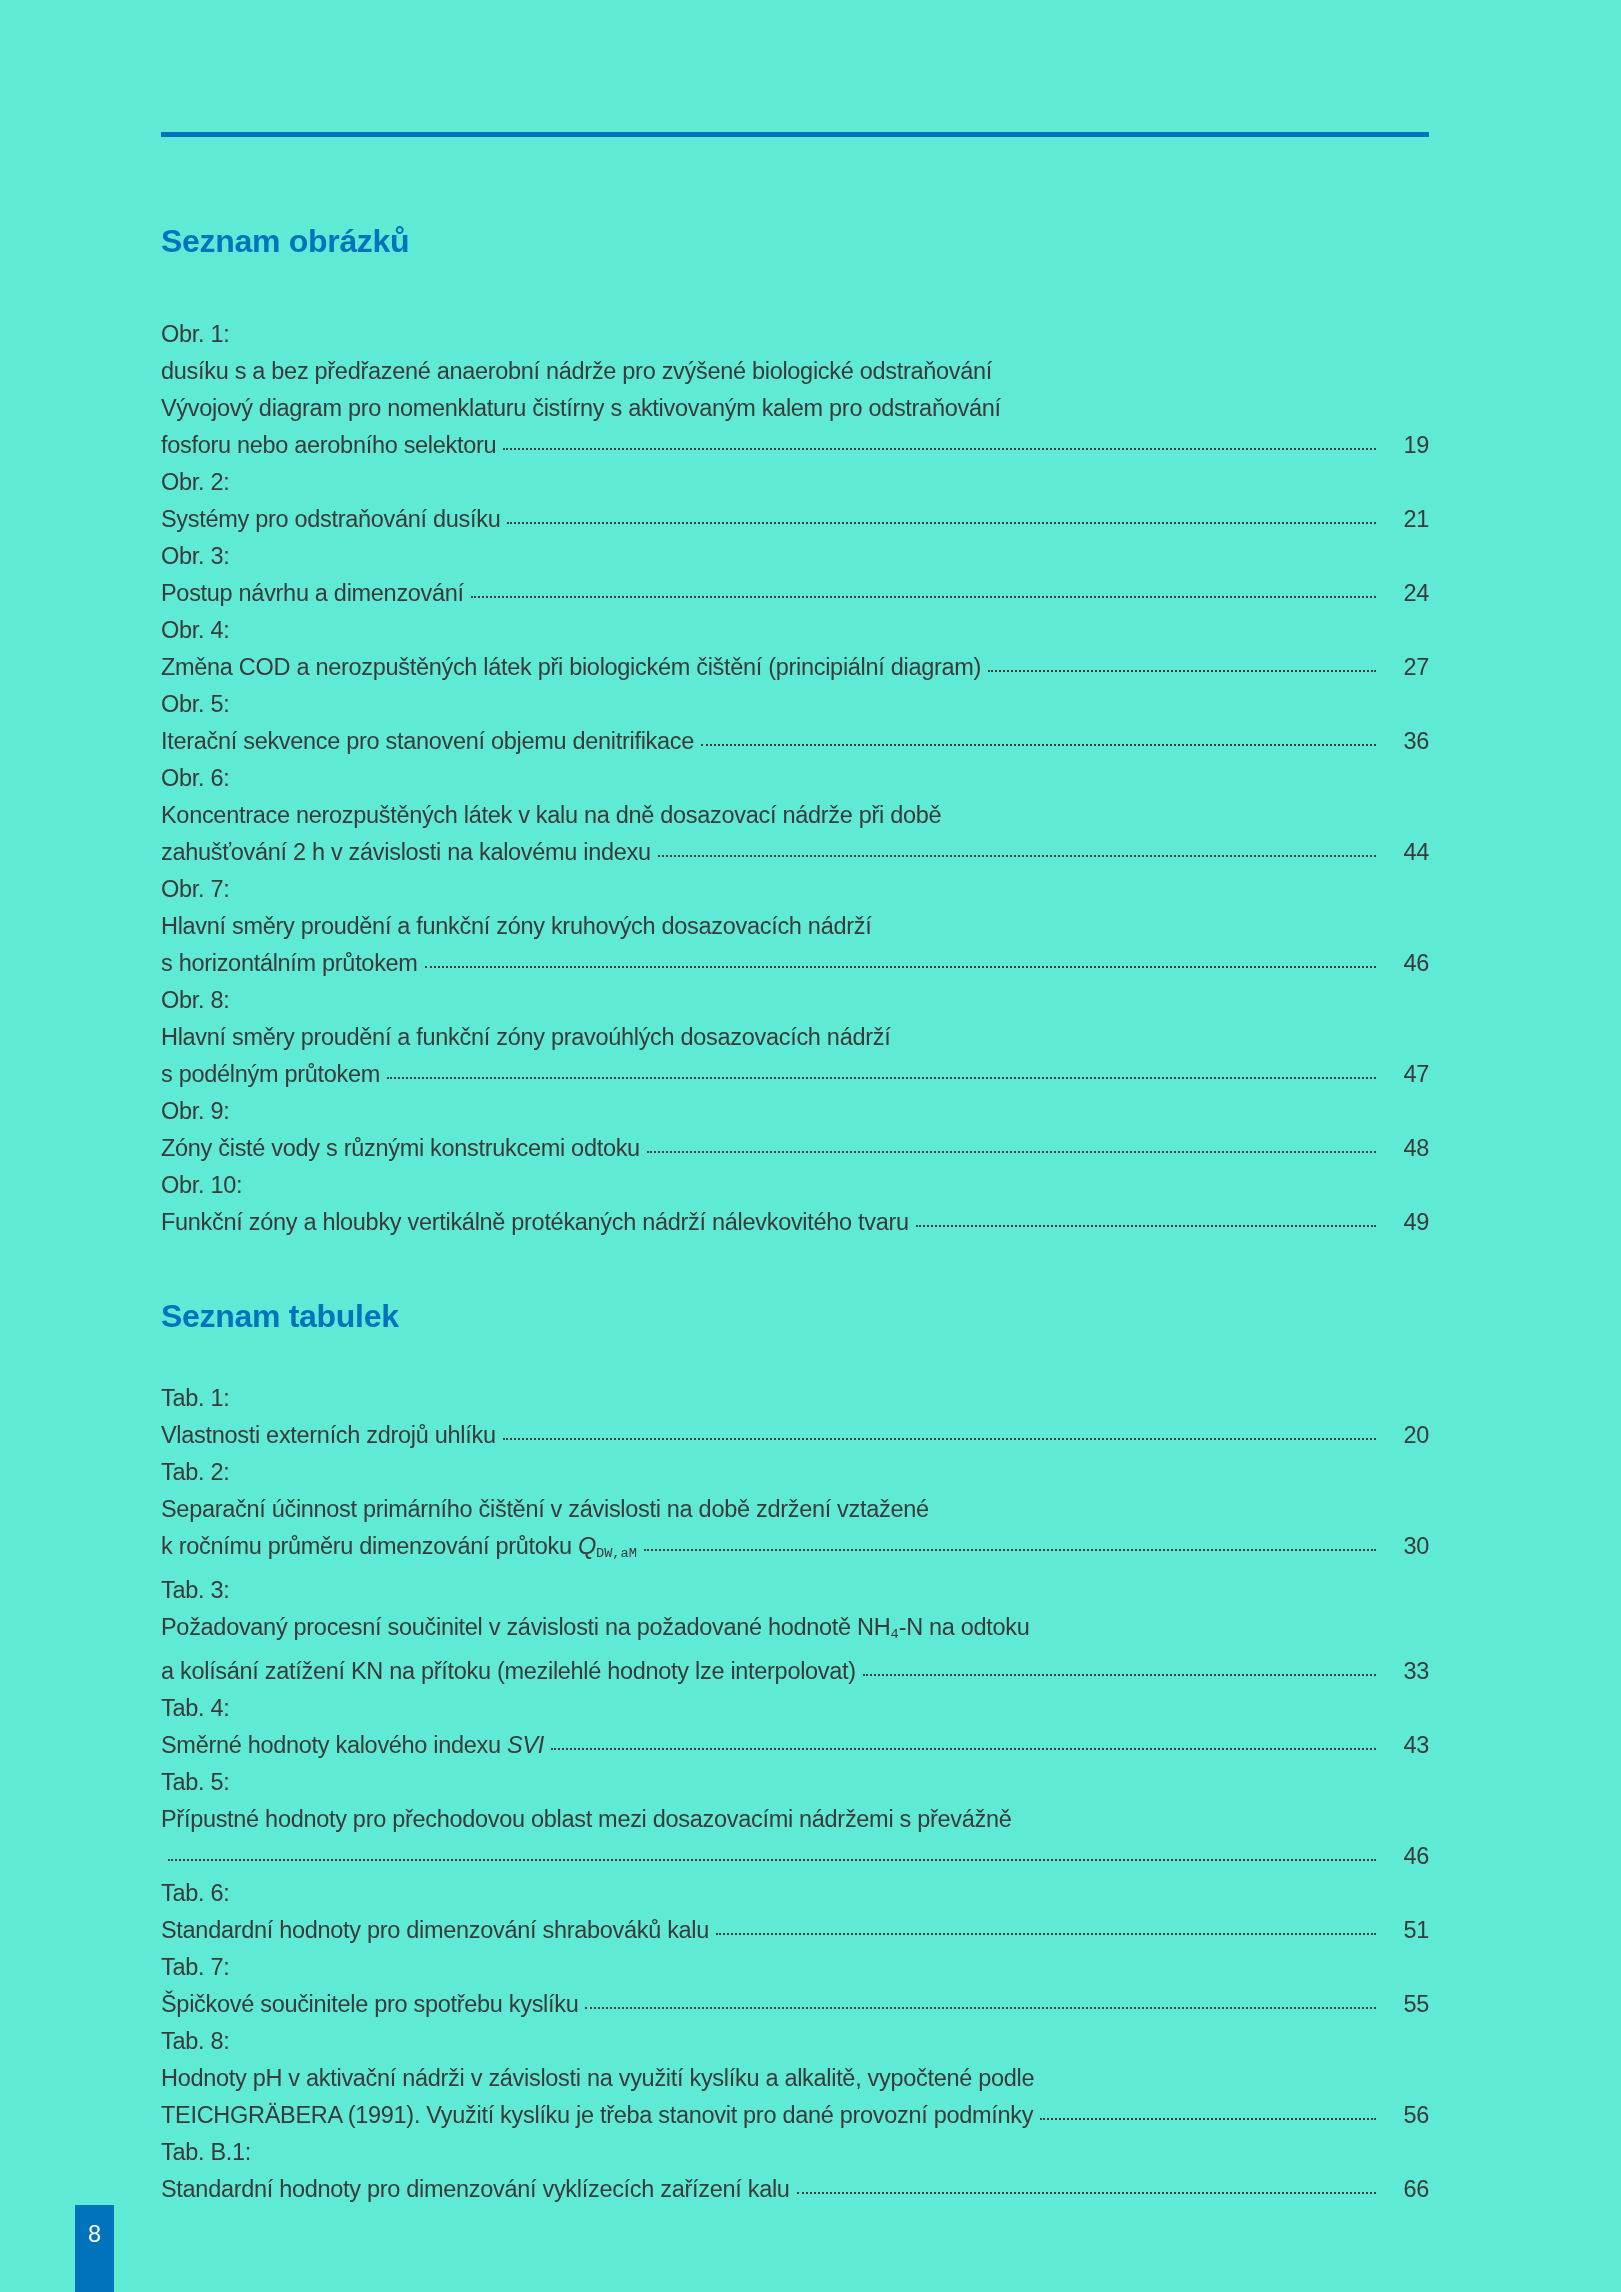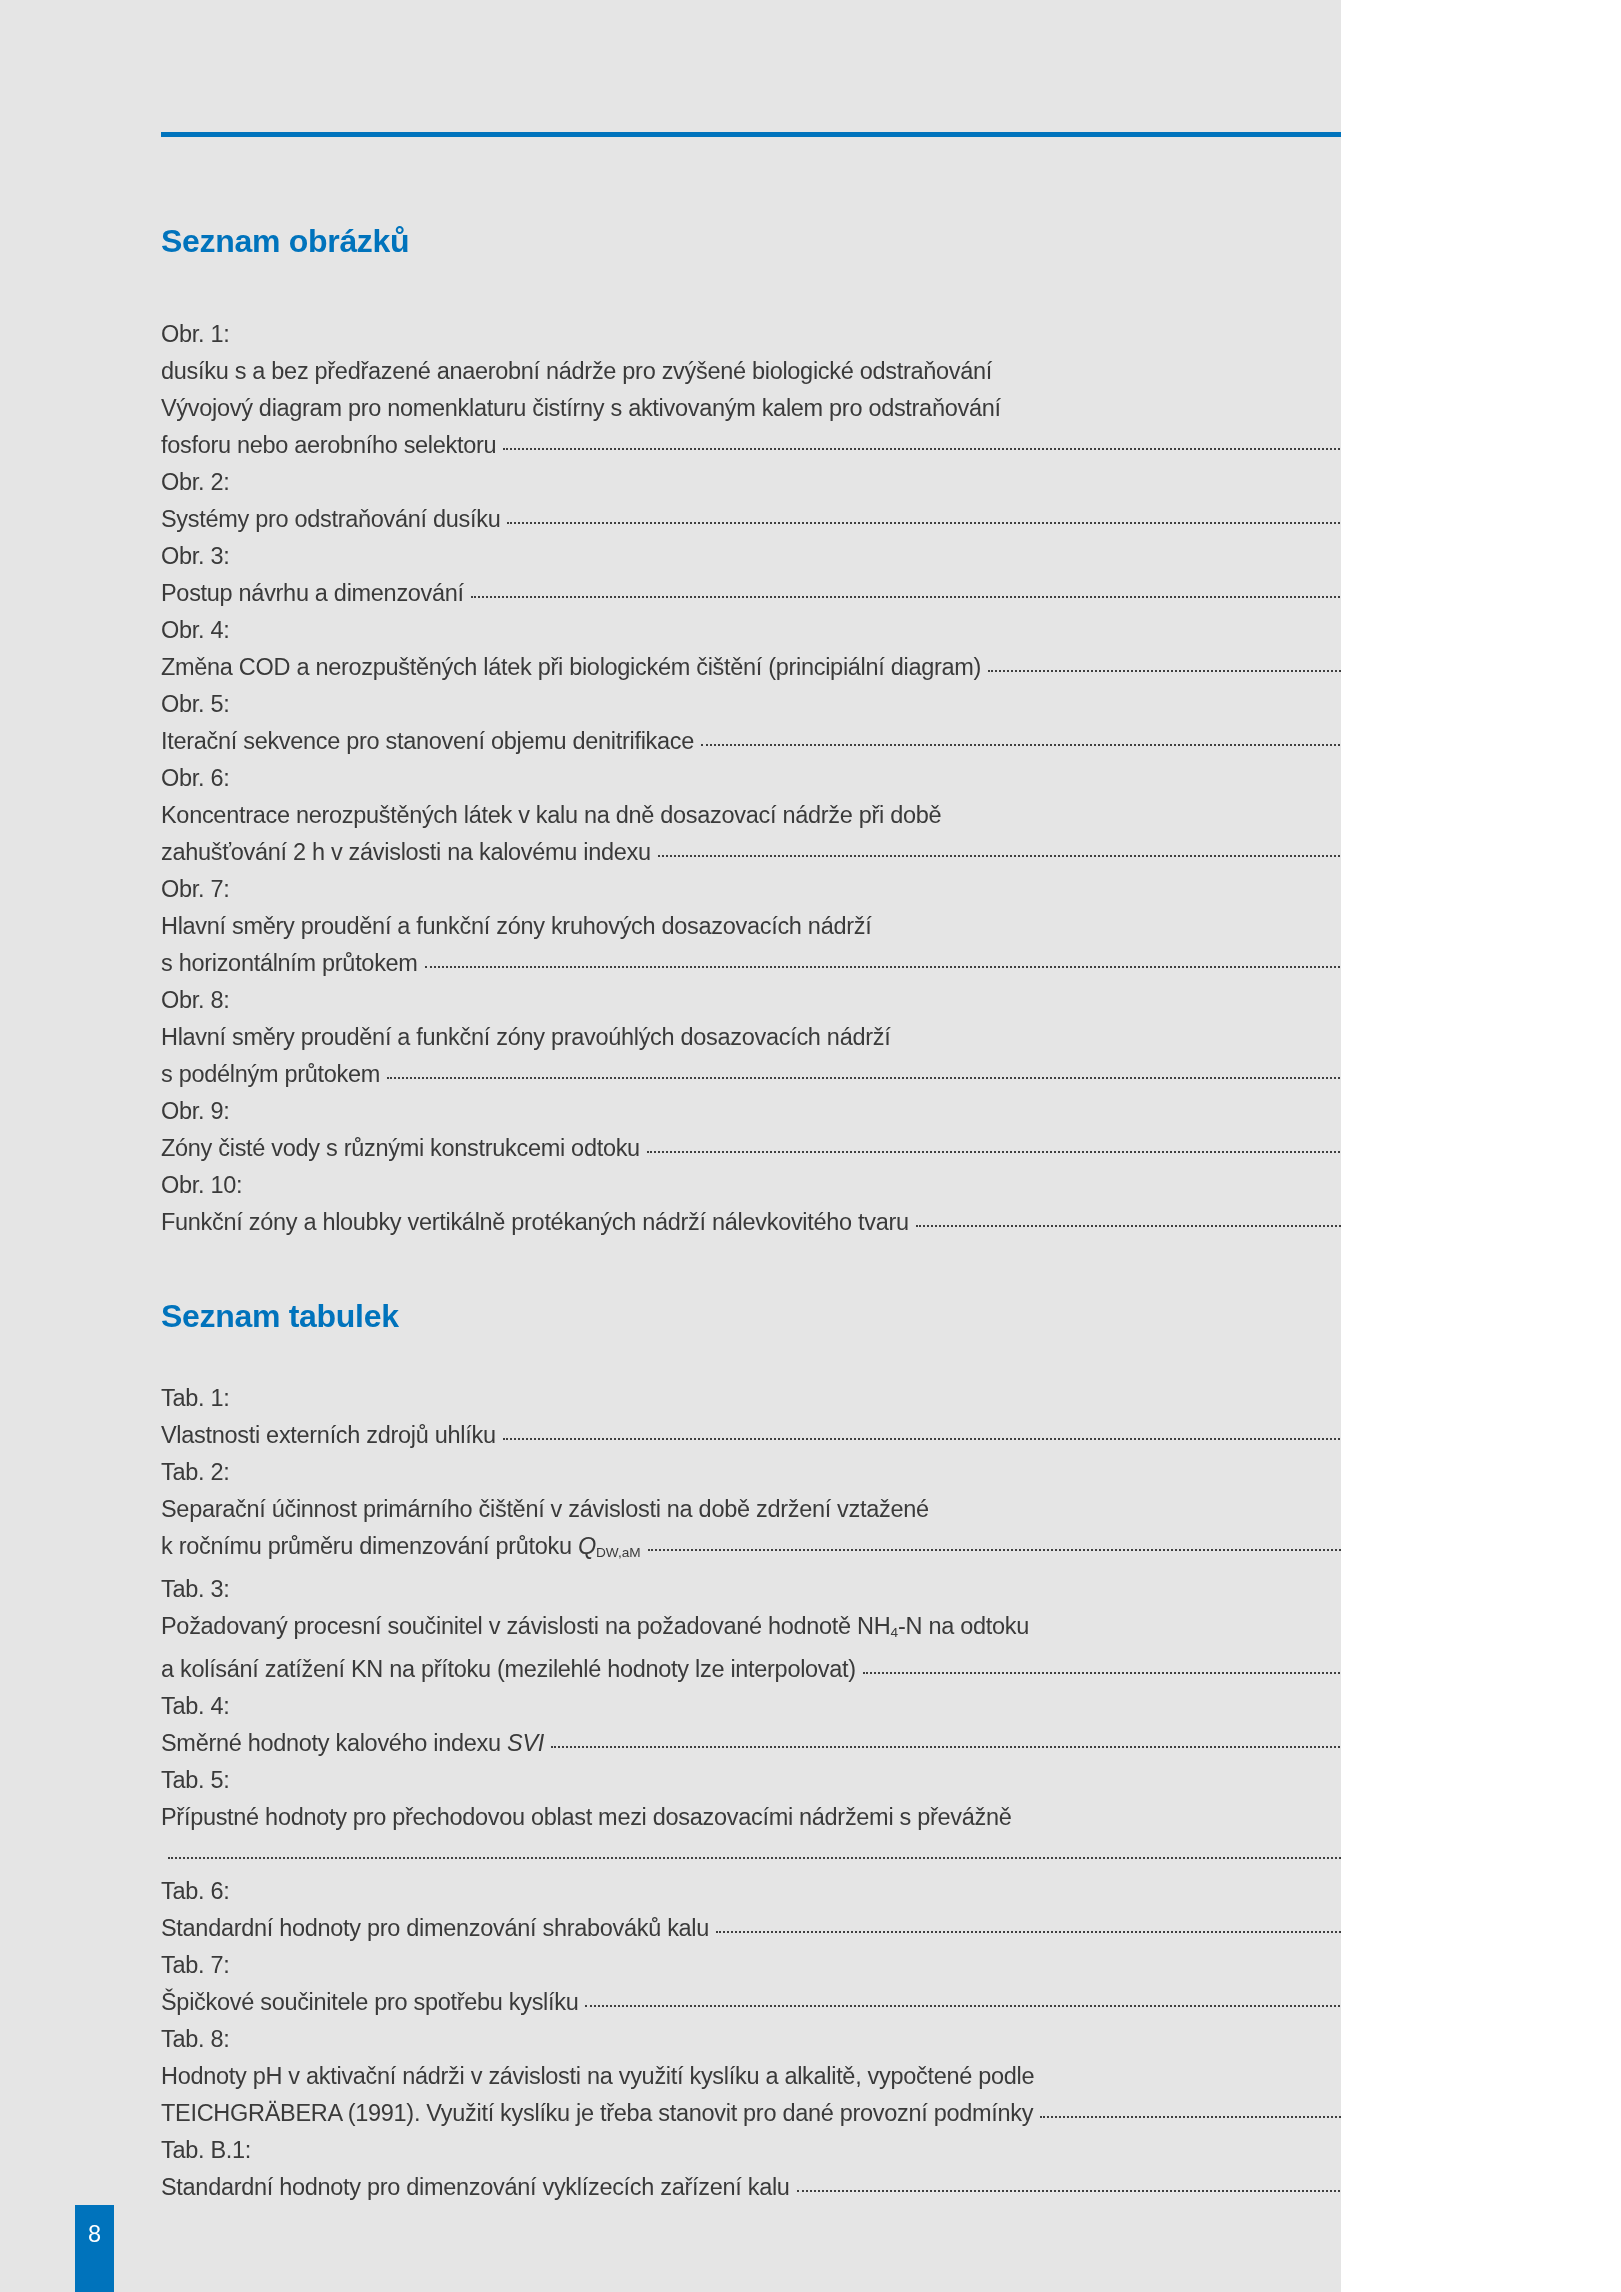--- a/index.html
+++ b/index.html
@@ -2,23 +2,23 @@
 <html style="--accent: #0073BC;"><head>
 <meta charset="utf-8">
 <style>
   html, body {
     margin: 0;
     padding: 0;
     background: #ffffff;
   }
   .sheet {
     position: relative;
-    width: 1341px;
+    width: 1621px;
     height: 2293px;
-    background: #e5e5e5;
+    background: #5eead4;
     font-family: "Liberation Sans", sans-serif;
     color: #3a3a3a;
     overflow: hidden;
   }
   .top-rule {
     position: absolute;
     left: 161px;
     top: 132px;
     width: 1268px;
     height: 4.9px;
@@ -72,21 +72,21 @@
     top: -2.9px;
     margin-left: 6.9px;
     margin-right: 5.9px;
   }
   .pageno {
     width: 47px;
     text-align: right;
   }
 
   .it  { font-style: italic; }
-  .sub { font-size: 0.58em; vertical-align: -0.22em; letter-spacing: 0; }
+  .sub { font-size: 0.58em; vertical-align: -0.22em; letter-spacing: 0; font-family: Liberation Mono, monospace; }
 
   .footer-page-box {
     position: absolute;
     left: 75px;
     top: 2205px;
     width: 39px;
     height: 87px;
     box-sizing: border-box;
     padding-top: 17.6px;
     background: var(--accent, #0073BC);

